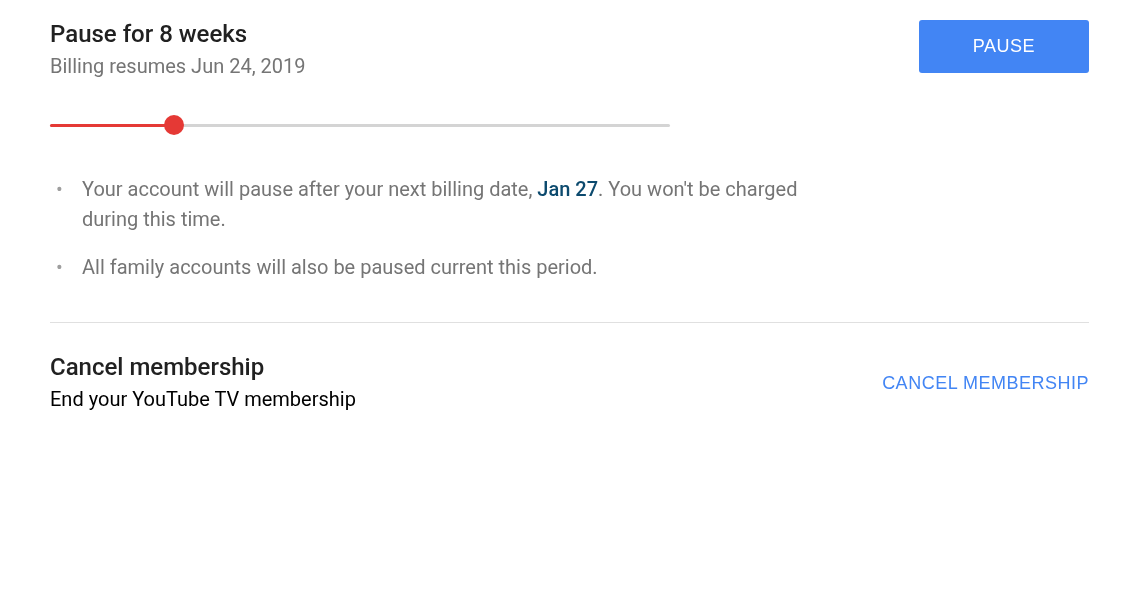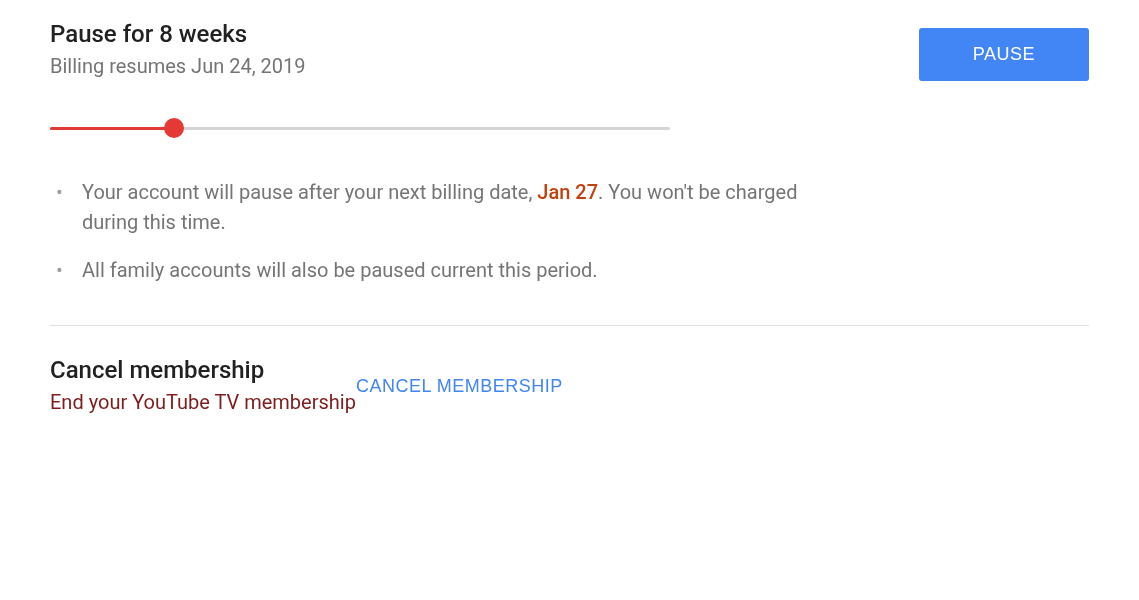--- a/index.html
+++ b/index.html
@@ -36,21 +36,21 @@
     .pause-btn {
       background: #4285f4;
       color: #fff;
       border: none;
       font-size: 18px;
       font-weight: 500;
       letter-spacing: 0.5px;
       padding: 16px 54px;
       border-radius: 3px;
       cursor: pointer;
-      margin-top: 8px;
+      margin-top: 0;
     }
     .slider-wrap {
       margin-top: 38px;
       margin-bottom: 38px;
       position: relative;
       width: 620px;
       height: 20px;
     }
     .slider-track {
       position: absolute;
@@ -94,42 +94,43 @@
     }
     .info-list li::before {
       content: "•";
       position: absolute;
       left: 6px;
       top: 0;
       color: #9e9e9e;
       font-size: 20px;
     }
     .info-strong {
-      color: #c2410c;
+      color: #0c4a6e;
       font-weight: 500;
     }
     .divider {
       border: none;
       border-top: 1px solid #e0e0e0;
       margin-top: 40px;
       margin-bottom: 30px;
     }
     .cancel-row {
       display: flex;
+      justify-content: space-between;
       align-items: flex-start;
     }
     .cancel-title {
       font-size: 24px;
       font-weight: 500;
       color: #212121;
       margin-bottom: 6px;
     }
     .cancel-sub {
       font-size: 20px;
-      color: #7f1d1d;
+      color: #000000;
     }
     .cancel-link {
       color: #4285f4;
       font-size: 18px;
       font-weight: 500;
       letter-spacing: 0.5px;
       background: none;
       border: none;
       cursor: pointer;
       padding: 10px 0;

